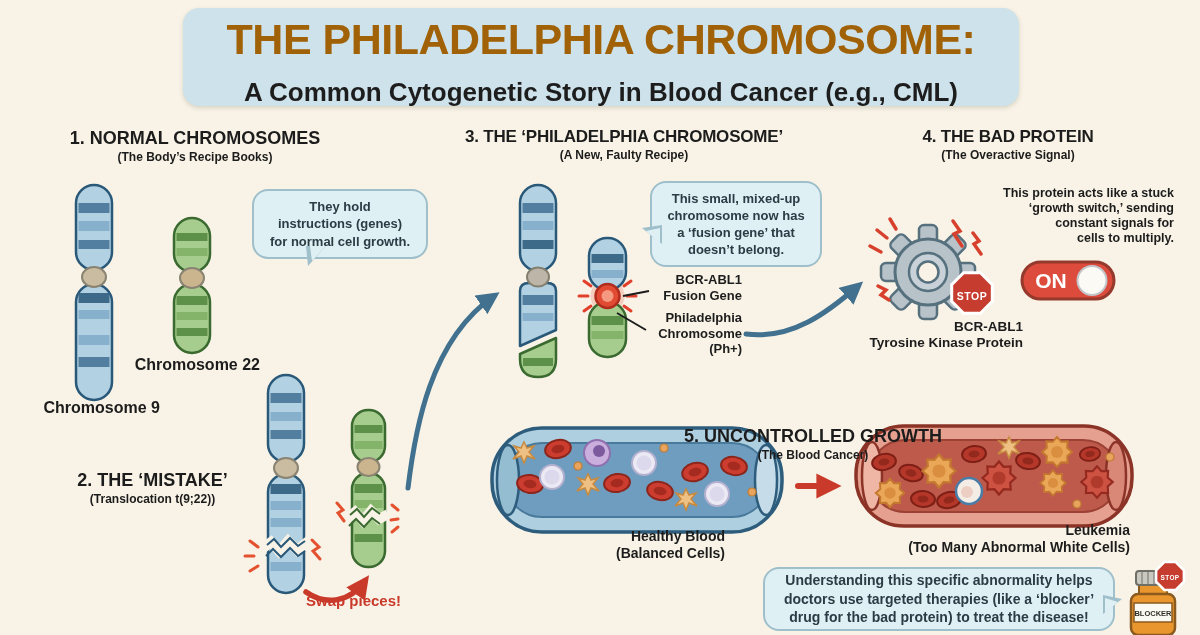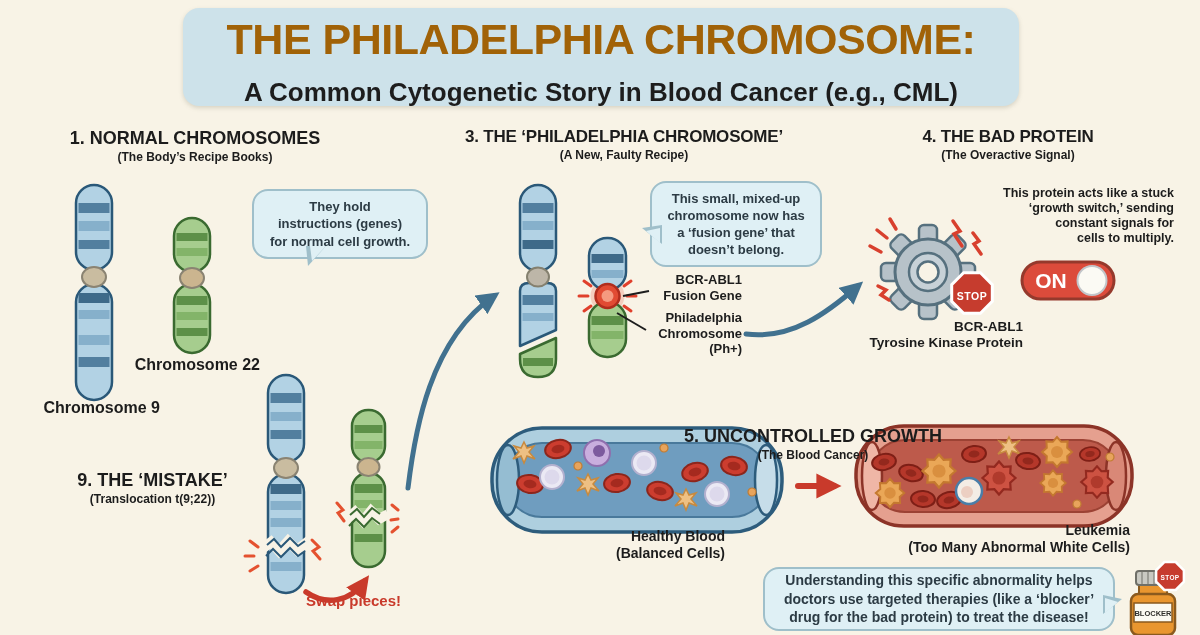--- a/index.html
+++ b/index.html
@@ -297,21 +297,21 @@
   <div class="t">THE PHILADELPHIA CHROMOSOME:</div>
   <div class="st">A Common Cytogenetic Story in Blood Cancer (e.g., CML)</div>
 </div>
 
 <div class="hgroup" style="left:60px;top:128px;width:270px;">
   <div class="h">1. NORMAL CHROMOSOMES</div>
   <div class="sh">(The Body’s Recipe Books)</div>
 </div>
 
 <div class="hgroup" style="left:45px;top:470px;width:215px;">
-  <div class="h">9. THE ‘MISTAKE’</div>
+  <div class="h">2. THE ‘MISTAKE’</div>
   <div class="sh">(Translocation t(9;22))</div>
 </div>
 
 <div class="hgroup small" style="left:452px;top:127px;width:344px;">
   <div class="h">3. THE ‘PHILADELPHIA CHROMOSOME’</div>
   <div class="sh">(A New, Faulty Recipe)</div>
 </div>
 
 <div class="hgroup small" style="left:888px;top:127px;width:240px;">
   <div class="h">4. THE BAD PROTEIN</div>

